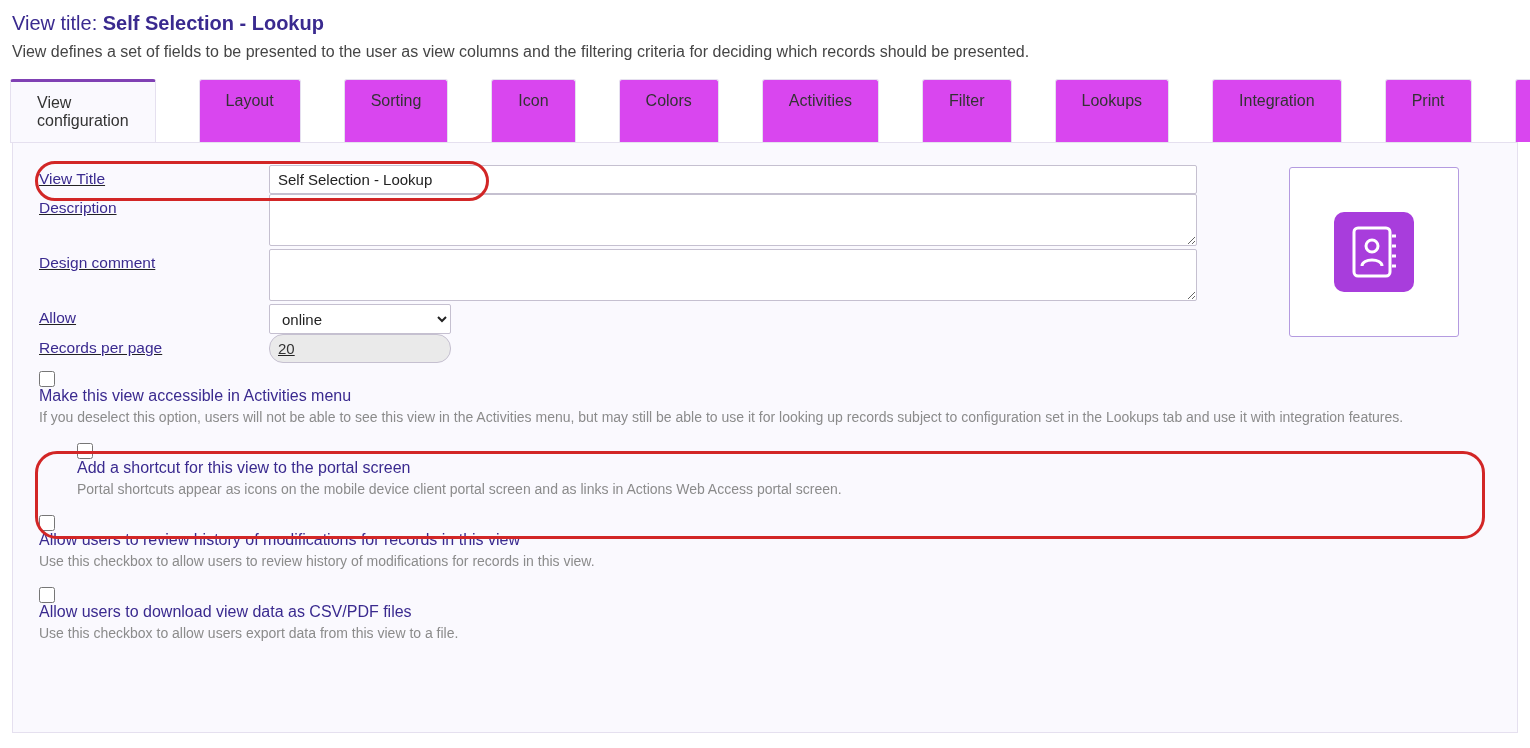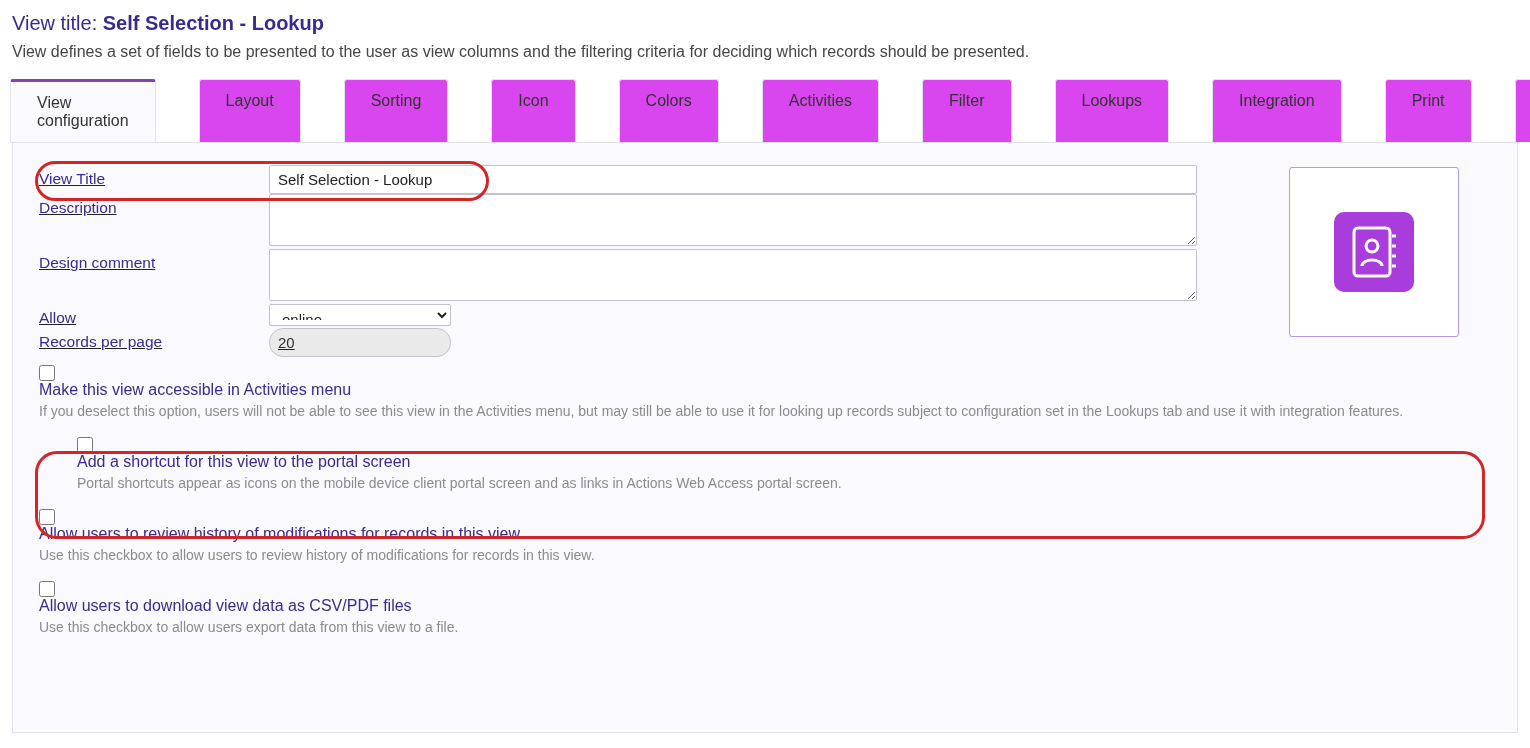--- a/index.html
+++ b/index.html
@@ -80,21 +80,21 @@
       font-size: 15px;
       background: #fff;
       color: #222;
     }
     .form-row textarea {
       height: 52px;
       resize: both;
     }
     .form-row select {
       width: 182px;
-      height: 22px;
+      height: 30px;
     }
     .form-row .readonly-input {
       width: 182px;
       border: 1px solid #c5c0d0;
       background: #eaeaea;
       padding: 5px 8px;
       color: #333;
       border-radius: 14px;
       font-size: 15px;
     }

